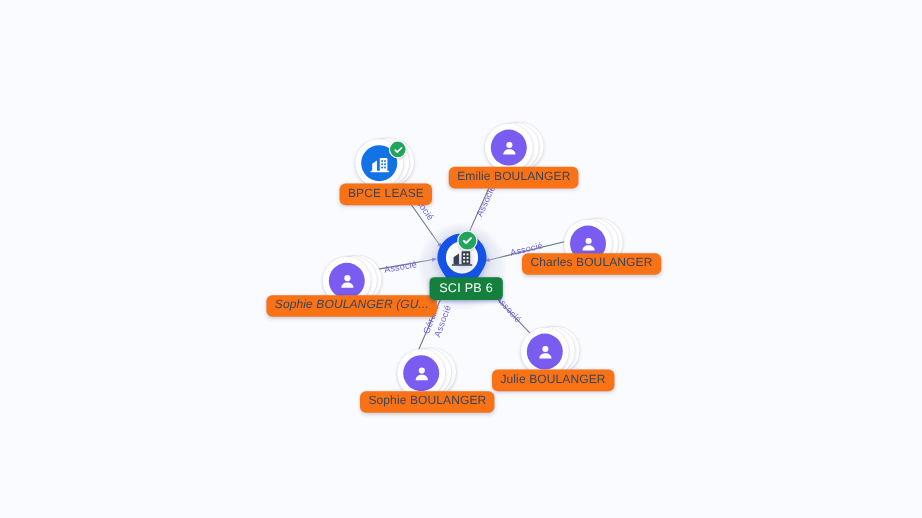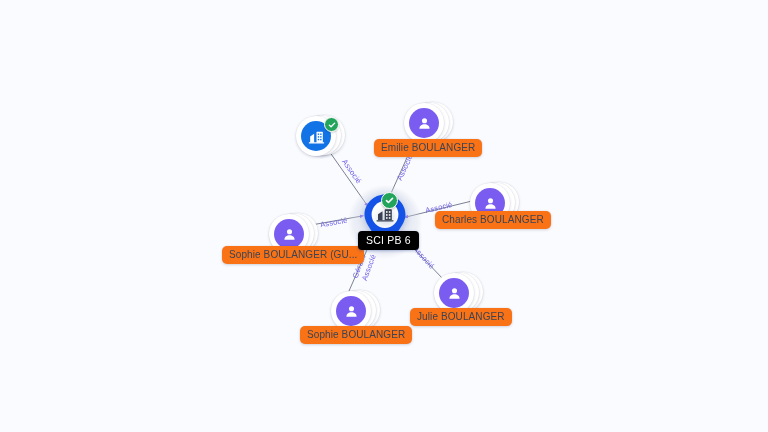--- a/index.html
+++ b/index.html
@@ -86,21 +86,21 @@
   }
   .center-badge{
     position:absolute;left:33px;top:7px;width:15px;height:15px;border-radius:50%;
     background:#22a45d;border:1.8px solid #ffffff;
     display:flex;align-items:center;justify-content:center;
     box-shadow:0 1px 2px rgba(0,0,0,.2);
     z-index:6;
   }
   .center-caption{
     position:absolute;
-    background:#000000;
+    background:#15803d;
     color:#ffffff;
     border-radius:4px;
     padding:3px 8px 4px 8px;
     font-size:10.5px;
     white-space:nowrap;
     box-shadow:0 1px 3px rgba(20,50,140,.35);
     letter-spacing:.2px;
     z-index:7;
   }
 </style>
@@ -160,20 +160,21 @@
           <rect x="13.6" y="15" width="1.8" height="1.8" fill="#1273e6"></rect>
           <rect x="16.6" y="15" width="1.8" height="1.8" fill="#1273e6"></rect>
         </svg>
       </div>
       <div class="badge-check" style="right:-3px;top:1px;">
         <svg width="8" height="8" viewBox="0 0 12 12">
           <path d="M2 6.2 L4.6 8.7 L10 3.2" stroke="#fff" stroke-width="2" fill="none" stroke-linecap="round" stroke-linejoin="round"></path>
         </svg>
       </div>
     </div>
+    <div class="caption" style="left:-13px;top:37px;">BPCE LEASE</div>
   </div>
 
   <div class="node" style="left:404px;top:103px;">
     <div class="stack">
       <div class="card c3"></div>
       <div class="card c2"></div>
       <div class="card c1"></div>
       <div class="avatar person">
         <svg width="17" height="17" viewBox="0 0 24 24">
           <circle cx="12" cy="8.2" r="3.6" fill="#fff"></circle>
@@ -234,21 +235,21 @@
       <div class="card c3"></div>
       <div class="card c2"></div>
       <div class="card c1"></div>
       <div class="avatar person">
         <svg width="17" height="17" viewBox="0 0 24 24">
           <circle cx="12" cy="8.2" r="3.6" fill="#fff"></circle>
           <path d="M4.8 19.5c0-3.9 3.2-6.3 7.2-6.3s7.2 2.4 7.2 6.3z" fill="#fff"></path>
         </svg>
       </div>
     </div>
-    <div class="caption" style="left:-47px;top:32px;">Sophie BOULANGER (GU...</div>
+    <div class="caption" style="left:-47px;top:32px;font-style:italic;">Sophie BOULANGER (GU...</div>
   </div>
 
   <div id="center-node" style="left:348px;top:185px;">
     <div class="halo"></div>
 
     <div class="pin">
       <svg width="46" height="52" viewBox="0 0 46 52">
         <path d="M23 1.5C11.7 1.5 2.5 10.6 2.5 21.9c0 9.6 13.6 24.2 18.3 28.9 1.2 1.2 3.2 1.2 4.4 0 4.7-4.7 18.3-19.3 18.3-28.9C43.5 10.6 34.3 1.5 23 1.5z" fill="#1552e8"></path>
         <circle cx="23" cy="21.5" r="13.4" fill="#ffffff"></circle>
       </svg>

